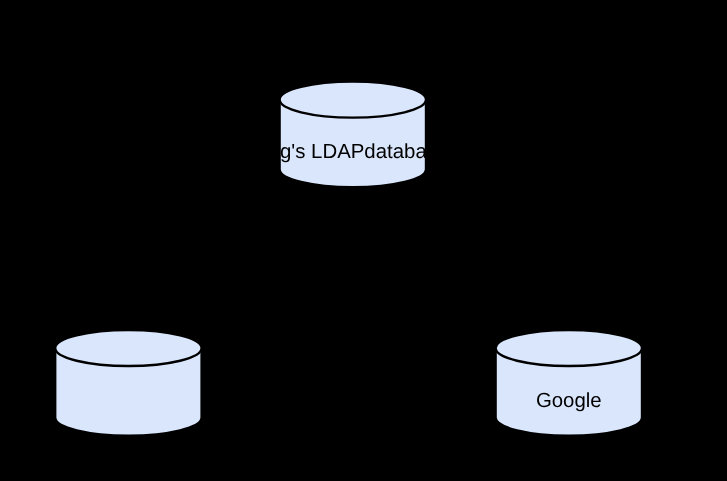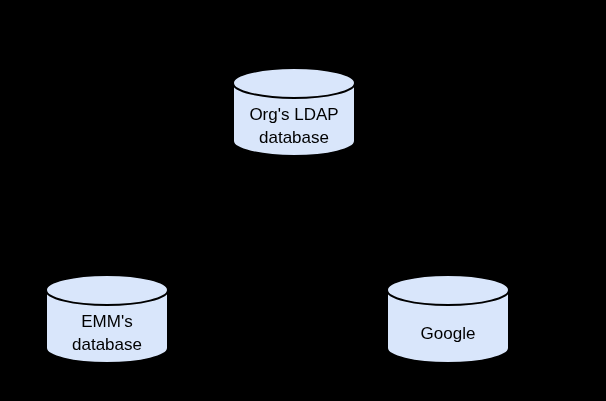--- a/index.html
+++ b/index.html
@@ -28,32 +28,32 @@
     width: 124px;
     height: 90px;
   }
   .cyl-label {
     position: absolute;
     left: 0;
     right: 0;
     top: 30px;
     bottom: 2px;
     display: flex;
-    flex-direction: column;
+    flex-direction: row;
     align-items: center;
     justify-content: center;
     font-size: 17px;
     line-height: 23px;
     color: var(--text-color, #000);
     text-align: center;
     white-space: nowrap;
   }
   #node-ldap   { left: 232px; top: 67px;  }
   #node-emm    { left: 45px;  top: 274px; }
-  #node-google { left: 386px; top: 274px; }
+  #node-google { left: 412px; top: 274px; }
 </style>
 </head>
 <body style="background: rgb(0, 0, 0); --text-color: #000000;">
 
 <div class="canvas">
 
   <div class="cylinder" id="node-ldap">
     <svg viewBox="0 0 124 90" aria-hidden="true">
       <path d="M1,16 L1,74 A61,15 0 0 0 123,74 L123,16 Z" stroke-width="2" fill="#d9e6fb" stroke="#000000"></path>
       <ellipse cx="62" cy="16" rx="61" ry="15" stroke-width="2" fill="#d9e6fb" stroke="#000000"></ellipse>
@@ -62,24 +62,20 @@
       <span>Org's LDAP</span>
       <span>database</span>
     </div>
   </div>
 
   <div class="cylinder" id="node-emm">
     <svg viewBox="0 0 124 90" aria-hidden="true">
       <path d="M1,16 L1,74 A61,15 0 0 0 123,74 L123,16 Z" stroke-width="2" fill="#d9e6fb" stroke="#000000"></path>
       <ellipse cx="62" cy="16" rx="61" ry="15" stroke-width="2" fill="#d9e6fb" stroke="#000000"></ellipse>
     </svg>
-    <div class="cyl-label">
-      <span>EMM's</span>
-      <span>database</span>
-    </div>
   </div>
 
   <div class="cylinder" id="node-google">
     <svg viewBox="0 0 124 90" aria-hidden="true">
       <path d="M1,16 L1,74 A61,15 0 0 0 123,74 L123,16 Z" stroke-width="2" fill="#d9e6fb" stroke="#000000"></path>
       <ellipse cx="62" cy="16" rx="61" ry="15" stroke-width="2" fill="#d9e6fb" stroke="#000000"></ellipse>
     </svg>
     <div class="cyl-label">
       <span>Google</span>
     </div>

